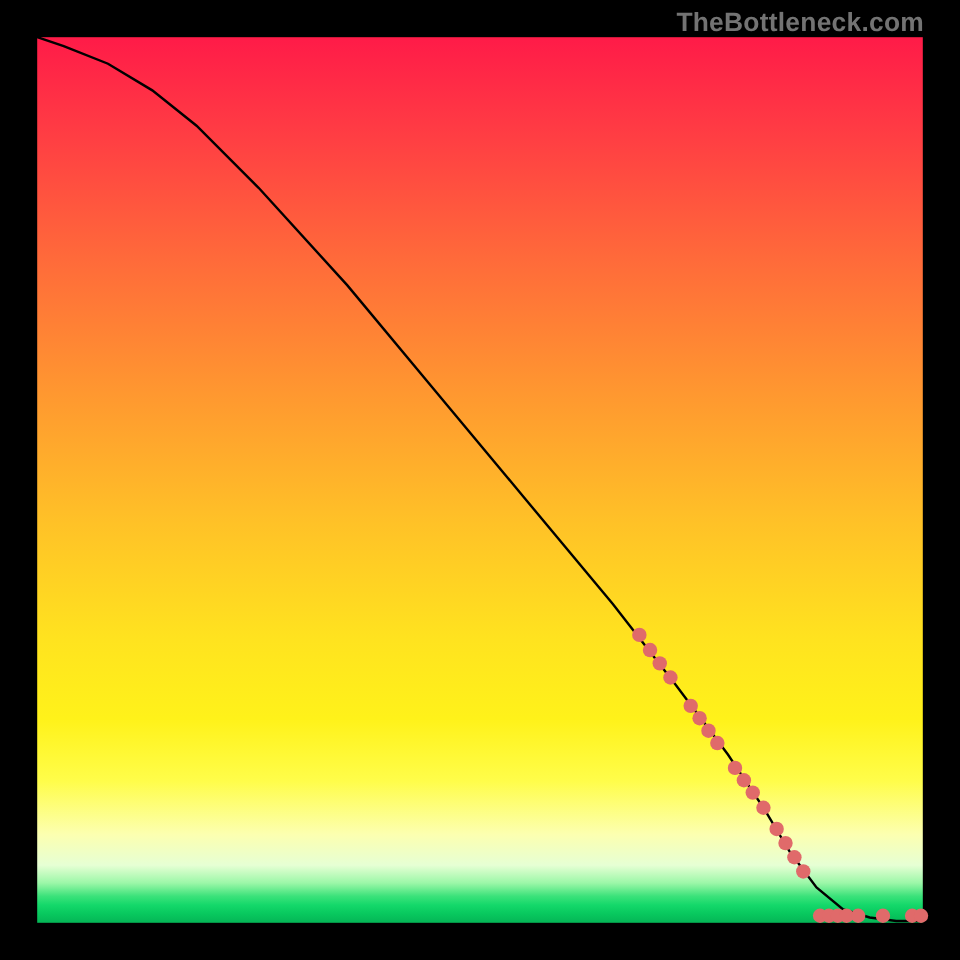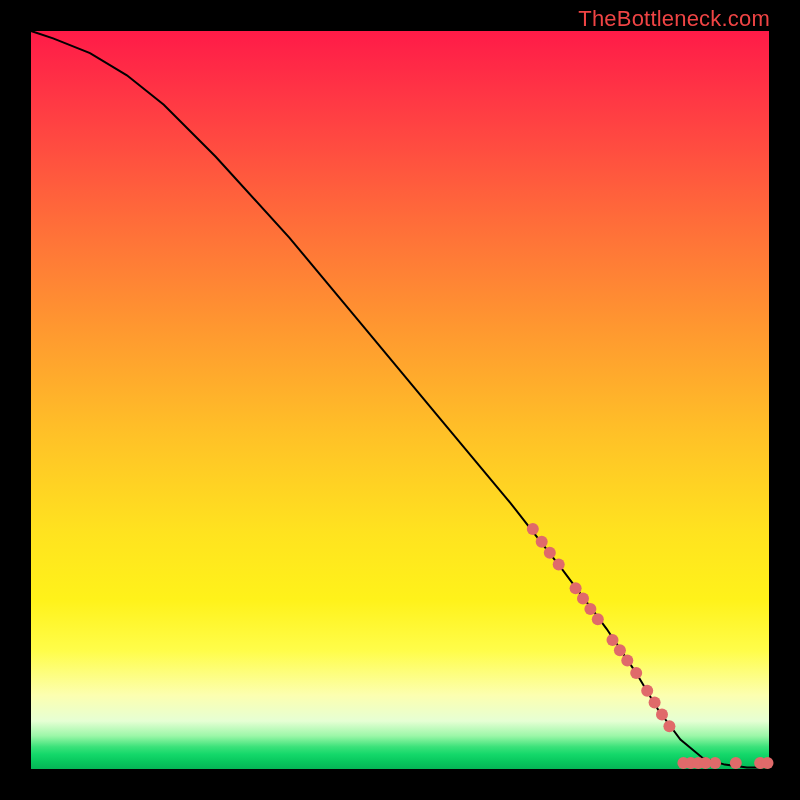--- a/index.html
+++ b/index.html
@@ -57,22 +57,22 @@
     top: 0;
     width: 738px;
     height: 738px;
     overflow: visible;
   }
   .watermark {
     position: absolute;
     top: 6px;
     right: 30px;
     font-size: 22px;
-    font-weight: 400;
-    color: #ef4444;
+    font-weight: 700;
+    color: #737373;
     letter-spacing: 0.2px;
     user-select: none;
     text-align: right;
   }
 </style>
 </head>
 <body>
 
 <div class="frame">
 

